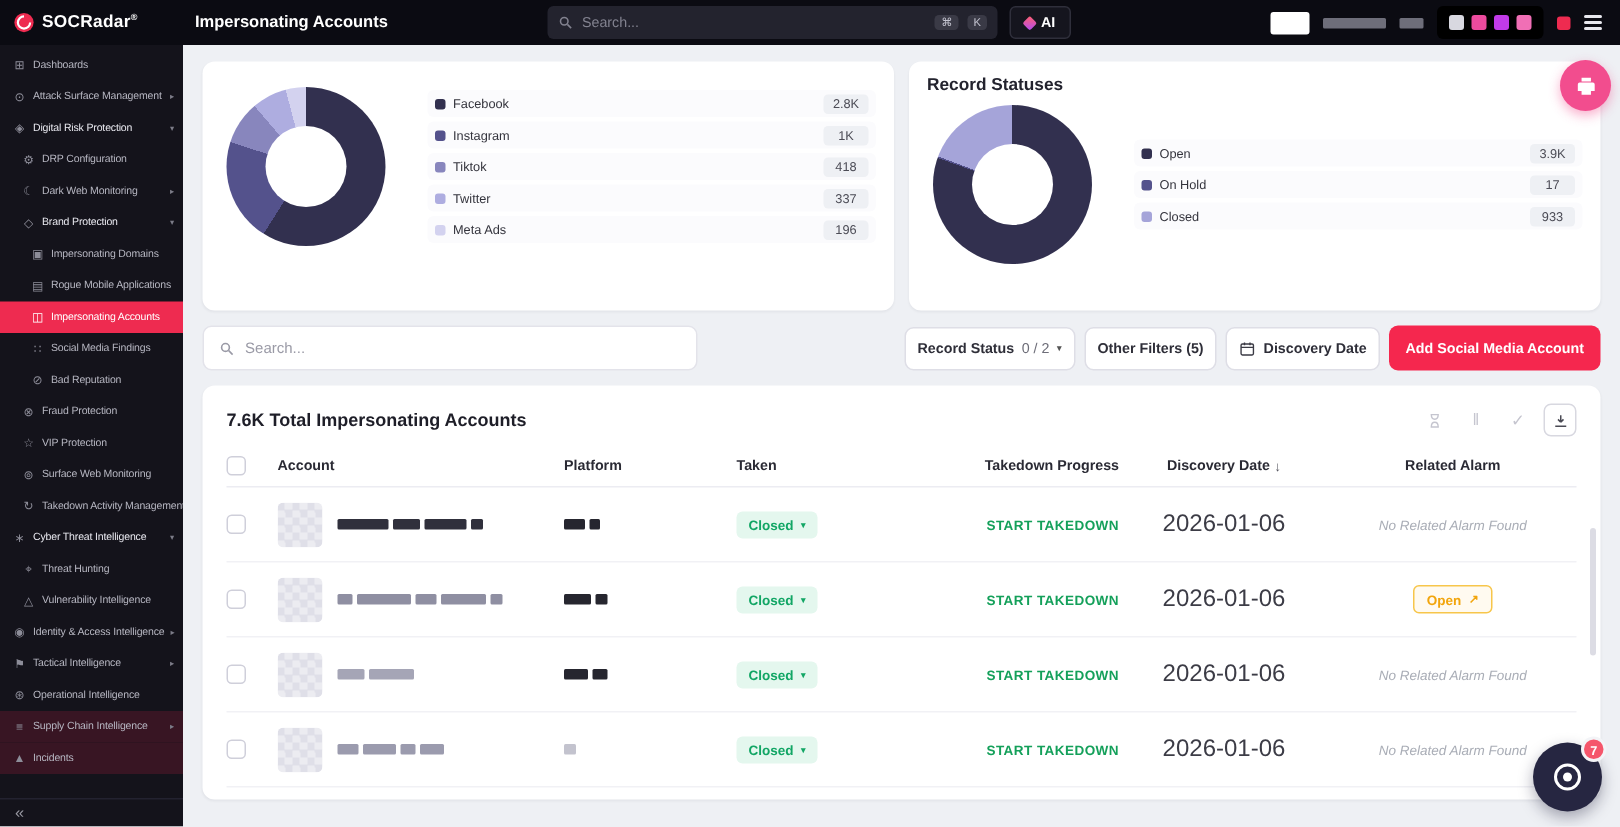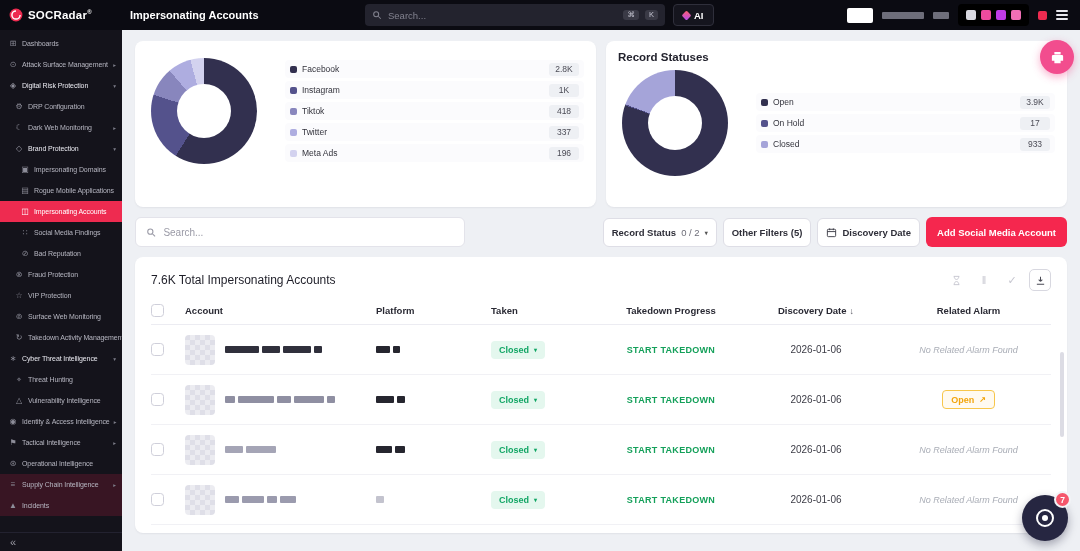--- a/index.html
+++ b/index.html
@@ -66,43 +66,43 @@
   .search-box input::placeholder{color:#9a9aa6}
   .chips{display:flex;gap:6px;margin-left:auto;align-items:center}
   .chip{height:29px;background:#fff;border:1px solid #dedee6;border-radius:6px;display:flex;align-items:center;gap:5px;padding:0 8px;font-size:9.5px;color:#2e2e38;font-weight:bold;cursor:pointer;white-space:nowrap}
   .chip-count{color:#6d6d78;font-weight:normal}
   .chip-caret{font-size:6px;color:#555}
   .add-btn{height:30px;background:#f5274e;color:#fff;border:none;border-radius:6px;font-weight:bold;font-size:9.5px;padding:0 11px;cursor:pointer;font-family:inherit;display:flex;align-items:center;gap:6px;white-space:nowrap}
 
   
   .table-card{background:#fff;border-radius:8px;margin-top:10px;padding:12px 16px 0;height:276px;overflow:hidden;position:relative;box-shadow:0 1px 2px rgba(20,20,40,.06)}
   .table-top{display:flex;align-items:center}
-  .table-total{font-size:12px;font-weight:normal;color:#1e1e28}
+  .table-total{font-size:12px;font-weight:bold;color:#1e1e28}
   .table-actions{margin-left:auto;display:flex;gap:6px;align-items:center}
   .icon-btn{width:22px;height:22px;display:flex;align-items:center;justify-content:center;font-size:11px;color:#c5c5cf;border-radius:5px;cursor:pointer}
   .icon-btn.bordered{border:1px solid #d8d8e0;color:#3c3c46}
   .t-head,.t-row{display:flex;align-items:center}
   .t-head{height:28px;margin-top:6px;border-bottom:1px solid #ececf2;font-size:9.5px;font-weight:bold;color:#2a2a34}
   .t-row{height:50px;border-bottom:1px solid #f1f1f5}
   .cell{display:flex;align-items:center}
   .c-cb{width:34px;flex:none}
   .c-account{flex:1;gap:10px;overflow:hidden}
   .c-platform{width:115px;flex:none}
   .c-status{width:105px;flex:none}
-  .c-takedown{width:150px;flex:none;justify-content:center}
+  .c-takedown{width:150px;flex:none;justify-content:flex-end}
   .c-date{width:140px;flex:none;justify-content:center;gap:3px}
   .c-alarm{width:165px;flex:none;justify-content:center}
   .checkbox{width:13px;height:13px;border:1.5px solid #cfcfda;border-radius:3.5px;background:#fff;display:inline-block;cursor:pointer}
   .avatar{width:30px;height:30px;border-radius:4px;flex:none;background:repeating-conic-gradient(#ececf1 0 25%,#dfdfe8 0 50%) 0 0/10px 10px}
   .blocks{display:flex;align-items:center}
   .rblock{display:inline-block;height:7px;border-radius:1px;margin-right:3px}
   .status-pill{background:#e4f7ee;color:#12a665;font-size:9px;font-weight:bold;border-radius:4px;padding:4px 8px;display:inline-flex;align-items:center;gap:5px;cursor:pointer}
   .pill-caret{font-size:6px}
   .takedown-link{color:#14a05a;font-size:9px;font-weight:bold;letter-spacing:.3px;cursor:pointer}
-  .date-text{font-size:10px;color:#3c3c46}
+  .date-text{font-size:16px;color:#3c3c46}
   .sort{font-size:9px;color:#55555f;cursor:pointer}
   .alarm-none{font-size:9px;font-style:italic;color:#a9adb6}
   .alarm-open{border:1px solid #f7c64b;background:#fffaf0;color:#f2a50c;font-size:9px;font-weight:bold;border-radius:4px;padding:3.5px 8px;display:inline-flex;gap:5px;align-items:center;cursor:pointer}
   .ext{font-size:8px}
   .scroll-thumb{position:absolute;right:3px;top:95px;width:4px;height:85px;background:#dcdce4;border-radius:2px;cursor:pointer}
 
   
   .print-fab{position:absolute;top:10px;right:6px;width:34px;height:34px;border-radius:50%;background:#f24d8e;border:none;box-shadow:0 3px 8px rgba(242,77,142,.45);display:flex;align-items:center;justify-content:center;cursor:pointer;z-index:10}
   .chat-fab{position:absolute;right:12px;bottom:10px;width:46px;height:46px;border-radius:50%;background:#262641;display:flex;align-items:center;justify-content:center;cursor:pointer;z-index:10;box-shadow:0 4px 10px rgba(20,20,50,.35)}
   .chat-badge{position:absolute;top:-4px;right:-3px;background:#f5566b;color:#fff;font-size:8.5px;font-weight:bold;width:17px;height:17px;border-radius:50%;display:flex;align-items:center;justify-content:center;border:2px solid #f3f4f7}

